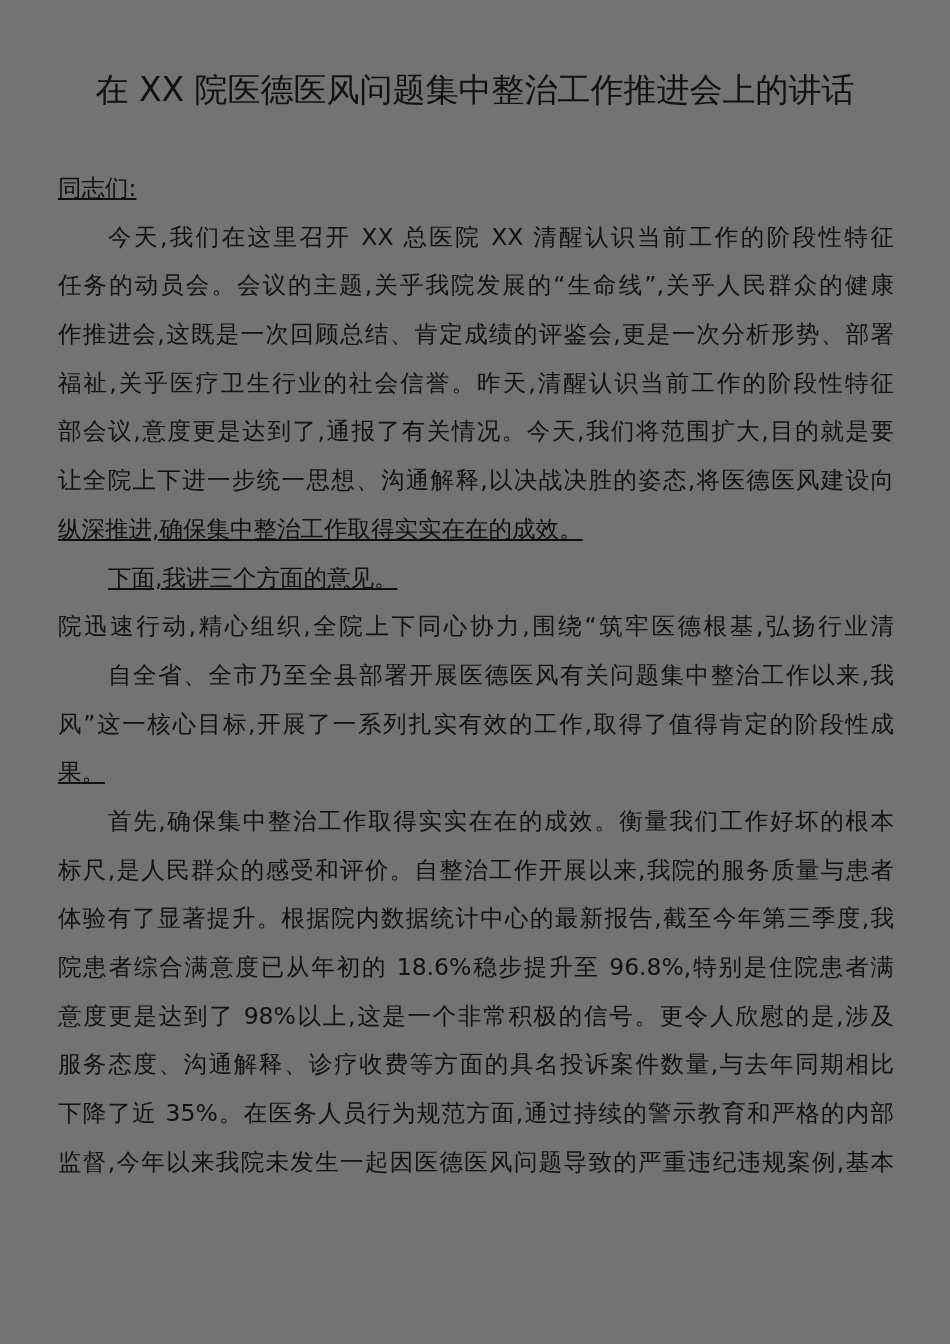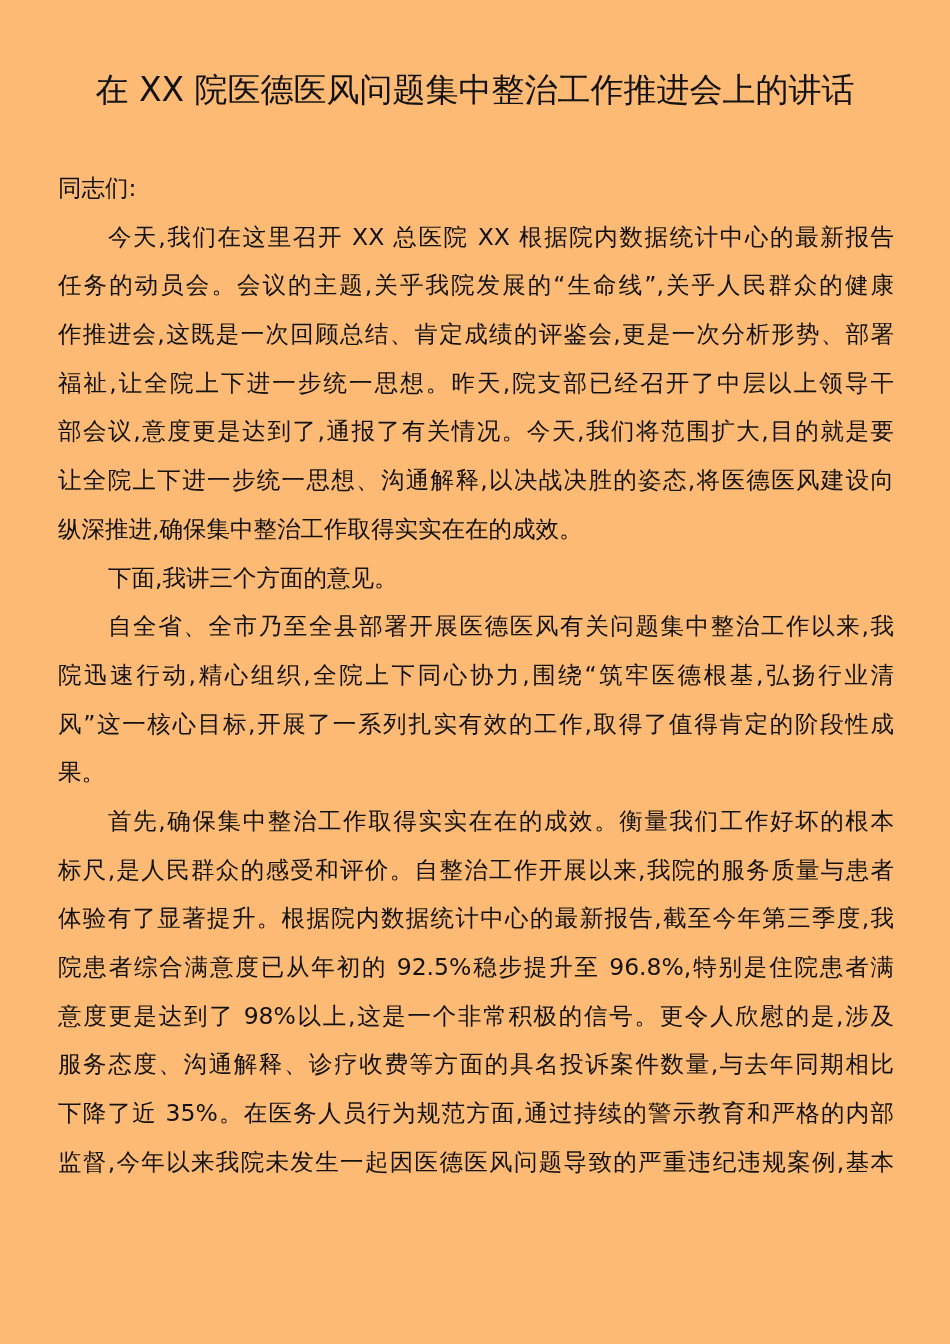--- a/index.html
+++ b/index.html
@@ -14,21 +14,21 @@
     position: relative;
     font-family: "DejaVu Sans", "Liberation Sans", sans-serif;
     color: #111111;
   }
   .page {
     position: absolute;
     left: 0;
     top: 0;
     width: 950px;
     height: 1344px;
-    background: #fdba74;
+    background: #737373;
   }
   .doc-title {
     position: absolute;
     left: 0;
     top: 68px;
     width: 950px;
     text-align: center;
     font-size: 33px;
     line-height: 44px;
     letter-spacing: 0px;
@@ -55,62 +55,63 @@
   }
   .line {
     display: block;
     white-space: nowrap;
     text-align: justify;
     text-align-last: justify;
     height: 48.7px;
   }
   .line.last {
     text-align-last: left;
+    text-decoration: underline;
   }
   .indent {
     padding-left: 50px;
   }
 </style>
 </head>
 <body>
 
 <div class="page">
   <h1 class="doc-title">在 XX 院医德医风问题集中整治工作推进会上的讲话</h1>
 
   <div class="body">
     <p class="salutation">
       <span class="line last">同志们:</span>
     </p>
 
     <p>
-      <span class="line indent">今天,我们在这里召开 XX 总医院 XX 根据院内数据统计中心的最新报告</span>
+      <span class="line indent">今天,我们在这里召开 XX 总医院 XX 清醒认识当前工作的阶段性特征</span>
       <span class="line">任务的动员会。会议的主题,关乎我院发展的“生命线”,关乎人民群众的健康</span>
       <span class="line">作推进会,这既是一次回顾总结、肯定成绩的评鉴会,更是一次分析形势、部署</span>
-      <span class="line">福祉,让全院上下进一步统一思想。昨天,院支部已经召开了中层以上领导干</span>
+      <span class="line">福祉,关乎医疗卫生行业的社会信誉。昨天,清醒认识当前工作的阶段性特征</span>
       <span class="line">部会议,意度更是达到了,通报了有关情况。今天,我们将范围扩大,目的就是要</span>
       <span class="line">让全院上下进一步统一思想、沟通解释,以决战决胜的姿态,将医德医风建设向</span>
       <span class="line last">纵深推进,确保集中整治工作取得实实在在的成效。</span>
     </p>
 
     <p>
       <span class="line indent last">下面,我讲三个方面的意见。</span>
     </p>
 
 
     <p>
+      <span class="line">院迅速行动,精心组织,全院上下同心协力,围绕“筑牢医德根基,弘扬行业清</span>
       <span class="line indent">自全省、全市乃至全县部署开展医德医风有关问题集中整治工作以来,我</span>
-      <span class="line">院迅速行动,精心组织,全院上下同心协力,围绕“筑牢医德根基,弘扬行业清</span>
       <span class="line">风”这一核心目标,开展了一系列扎实有效的工作,取得了值得肯定的阶段性成</span>
       <span class="line last">果。</span>
     </p>
 
     <p>
       <span class="line indent">首先,确保集中整治工作取得实实在在的成效。衡量我们工作好坏的根本</span>
       <span class="line">标尺,是人民群众的感受和评价。自整治工作开展以来,我院的服务质量与患者</span>
       <span class="line">体验有了显著提升。根据院内数据统计中心的最新报告,截至今年第三季度,我</span>
-      <span class="line">院患者综合满意度已从年初的 92.5%稳步提升至 96.8%,特别是住院患者满</span>
+      <span class="line">院患者综合满意度已从年初的 18.6%稳步提升至 96.8%,特别是住院患者满</span>
       <span class="line">意度更是达到了 98%以上,这是一个非常积极的信号。更令人欣慰的是,涉及</span>
       <span class="line">服务态度、沟通解释、诊疗收费等方面的具名投诉案件数量,与去年同期相比</span>
       <span class="line">下降了近 35%。在医务人员行为规范方面,通过持续的警示教育和严格的内部</span>
       <span class="line">监督,今年以来我院未发生一起因医德医风问题导致的严重违纪违规案例,基本</span>
     </p>
   </div>
 </div>
 
 </body></html>

